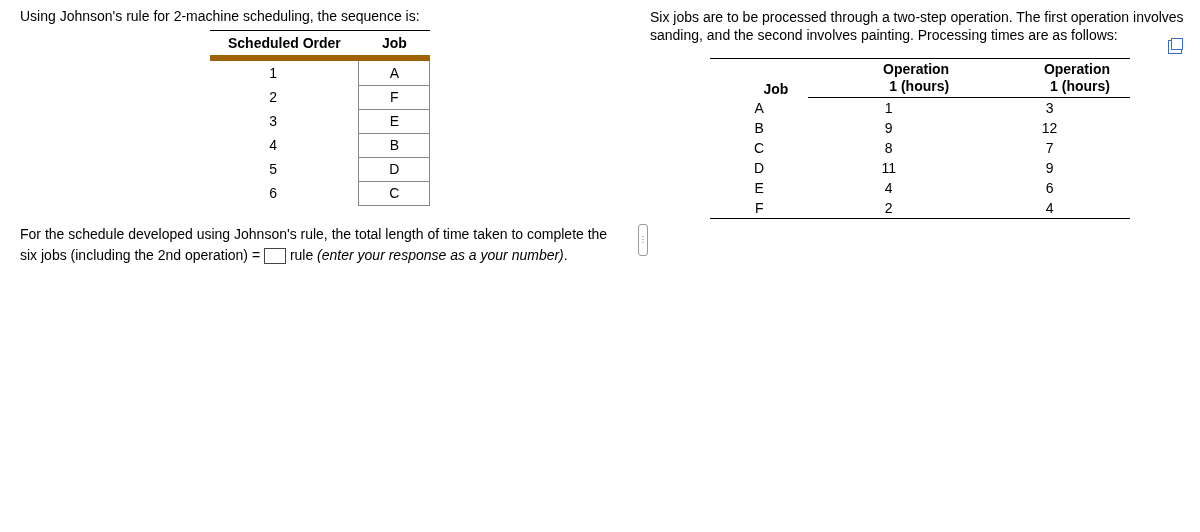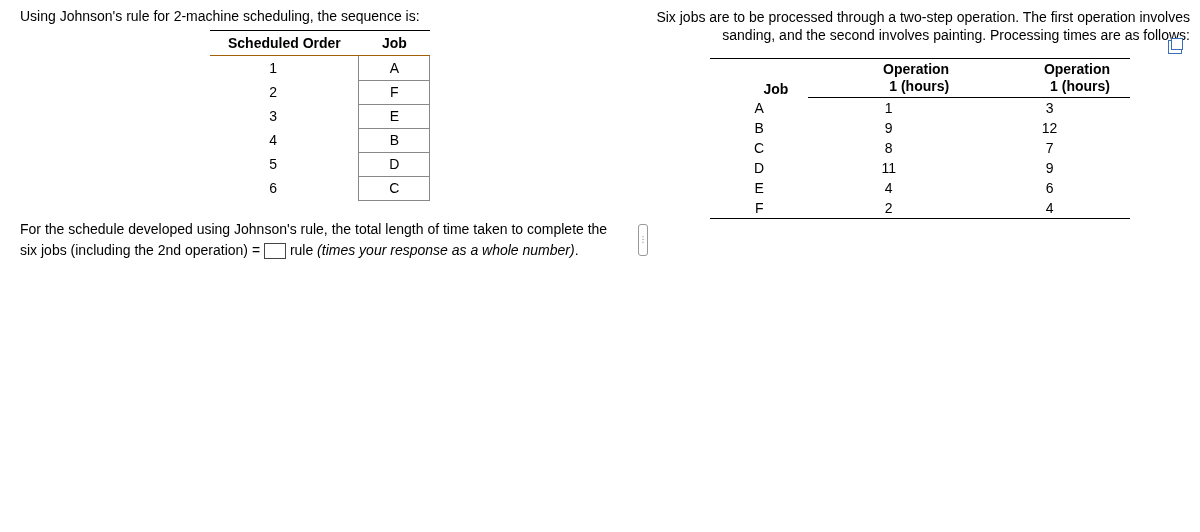--- a/index.html
+++ b/index.html
@@ -28,31 +28,30 @@
       width: 560px;
       padding: 8px 10px;
       position: relative;
     }
     .intro-left {
       margin-bottom: 6px;
     }
     .intro-right {
       margin-bottom: 14px;
       line-height: 1.3;
-      text-align: right;
     }
     .sched-table {
       margin-left: 190px;
       border-collapse: collapse;
     }
     .sched-table th {
       font-weight: bold;
       padding: 4px 18px;
       border-top: 1px solid #000;
-      border-bottom: 1px solid #a16207;
+      border-bottom: 6px solid #a16207;
       text-align: center;
     }
     .sched-table td {
       padding: 4px 18px;
       text-align: center;
     }
     .sched-table td.job-cell {
       border: 1px solid #888;
       padding: 3px 30px;
     }
@@ -187,21 +186,21 @@
         <tr>
           <td class="order-cell">6</td>
           <td class="job-cell">C</td>
         </tr>
       </tbody>
     </table>
 
     <div class="question-text">
       <span>For the schedule developed using Johnson's rule, the total length of time taken to complete the six jobs (including the 2nd operation) = </span>
       <input type="text" class="answer-input" style="">
-      <span> rule </span><span class="italic">(times your response as a whole number)</span><span>.</span>
+      <span> rule </span><span class="italic">(enter your response as a your number)</span><span>.</span>
     </div>
   </div>
 
   <div class="right-pane">
     <div class="intro-right">Six jobs are to be processed through a two-step operation. The first operation involves sanding, and the second involves painting. Processing times are as follows:</div>
 
     <div class="copy-icon"></div>
 
     <table class="ops-table">
       <thead>

